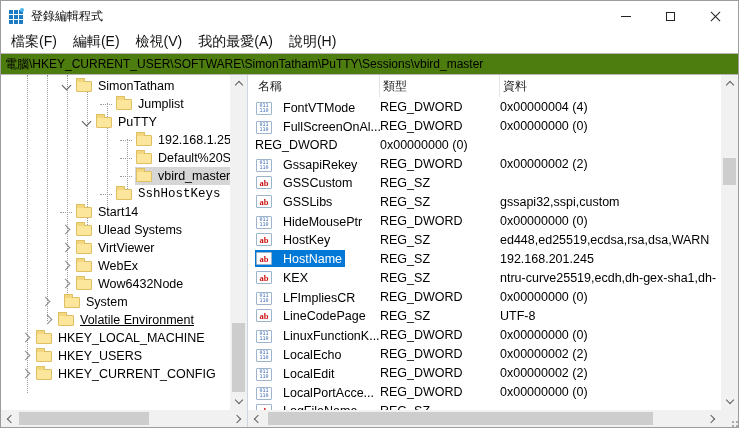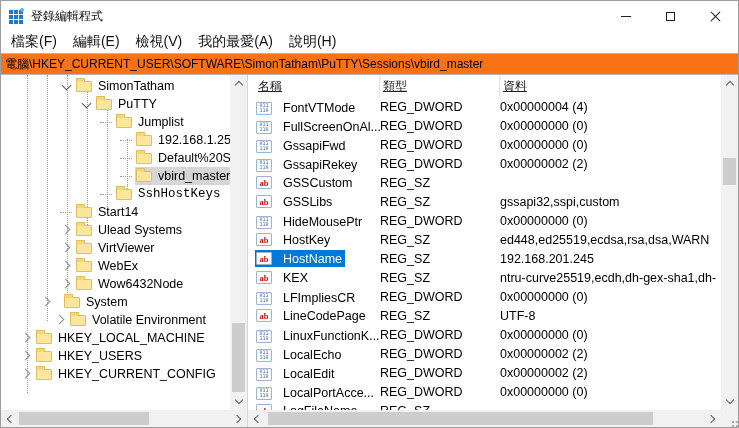--- a/index.html
+++ b/index.html
@@ -21,21 +21,21 @@
   .glyph-close { position:relative; width:11px; height:11px; display:block; }
   .glyph-close::before,.glyph-close::after { content:""; position:absolute; left:-1px; top:5px; width:13px; height:1px; background:#222; }
   .glyph-close::before { transform:rotate(45deg); }
   .glyph-close::after  { transform:rotate(-45deg); }
 
   
   .menubar { height:22px; display:flex; align-items:center; padding-left:2px; background:#fff; }
   .menu-item { padding:0 8px; font-size:14px; height:100%; display:flex; align-items:center; color:#111; }
 
   
-  .addressbar { height:22px; border-top:1px solid #b6b6b6; border-bottom:1px solid #b6b6b6; display:flex; align-items:center; background:#f97316; }
+  .addressbar { height:22px; border-top:1px solid #b6b6b6; border-bottom:1px solid #b6b6b6; display:flex; align-items:center; background:#4d7c0f; }
   .address-text { padding-left:4px; font-size:12px; white-space:nowrap; overflow:hidden; }
 
   
   .main { position:relative; display:flex; height:352px; }
 
   
   .tree-panel { position:relative; width:247px; flex:0 0 247px; border-right:1px solid #d0d6dd; background:#fff; }
   .tree-view { position:absolute; left:0; top:0; right:17px; bottom:17px; overflow:hidden; padding-top:2px; }
   .guide { position:absolute; width:0; border-left:1px dotted #9a9a9a; }
   .tree-row { position:relative; height:18px; display:flex; align-items:center; white-space:nowrap; }
@@ -46,21 +46,21 @@
   .node-cell { display:inline-flex; align-items:center; height:18px; padding:0 3px 0 1px; }
   .node-cell.sel { background:#d6d6d6; }
   .folder { position:relative; width:16px; height:11px; background:#fbe69b; border:1px solid #dfbf62; border-radius:1px; margin-right:6px; flex:0 0 16px; }
   .folder::before { content:""; position:absolute; left:-1px; top:-4px; width:7px; height:3px; background:#f3d77f; border:1px solid #dfbf62; border-bottom:none; border-radius:1px 1px 0 0; }
   .node-label { font-size:12.5px; }
 
   
   .list-panel { position:relative; flex:1; background:#fff; }
   .list-view { position:absolute; left:0; top:0; right:17px; bottom:17px; overflow:hidden; }
   .list-header { display:grid; grid-template-columns:125px 120px 1fr; height:22px; padding-left:7px; align-items:center; }
-  .hcell { height:100%; display:flex; align-items:center; padding-left:3px; border-right:1px solid #e4e4e4; font-size:12px; color:#222;text-decoration:underline; }
+  .hcell { height:100%; display:flex; align-items:center; padding-left:3px; border-right:1px solid #e4e4e4; font-size:12px; color:#222; }
   .hcell:last-child { border-right:none; }
   .list-row { display:grid; grid-template-columns:125px 120px 1fr; height:19px; padding-left:7px; align-items:center; white-space:nowrap; }
   .cell { overflow:hidden; font-size:12.5px; }
   .name-cell { display:inline-flex; align-items:center; max-width:125px; padding:0 3px 0 1px; height:17px; border-radius:0; }
   .name-cell.sel { background:#0078d7; color:#fff; }
   .vicon { flex:0 0 16px; width:16px; height:13px; margin-right:11px; border:1px solid #9db4cc; background:#fff; display:flex; align-items:center; justify-content:center; border-radius:1px; }
   .vicon.sz { color:#cc1111; font-size:8.5px; font-weight:bold; font-family:"Liberation Serif","DejaVu Serif",serif; }
   .vicon.dword { color:#3a69b4; font-family:"DejaVu Sans Mono","Liberation Mono",monospace; font-size:5px; line-height:5px; white-space:pre; text-align:center; }
 
   
@@ -137,34 +137,34 @@
         <div class="guide" style="left:106px; top:28px; height:106px;"></div>
         <div class="guide" style="left:126px; top:64px; height:52px;"></div>
         <div id="tree-root">
             <div class="tree-row" style="padding-left: 58px;">
     <span class="chev open"></span>
     <span class="node-cell">
       <span class="folder"></span>
       <span class="node-label">SimonTatham</span>
     </span>
   </div>
+            <div class="tree-row" style="padding-left: 98px;">
+    <span class="chev none"></span>
+    <span class="node-cell">
+      <span class="folder"></span>
+      <span class="node-label">Jumplist</span>
+    </span>
+  </div>
             <div class="tree-row" style="padding-left: 78px;">
     <span class="chev open"></span>
     <span class="node-cell">
       <span class="folder"></span>
       <span class="node-label">PuTTY</span>
     </span>
   </div>
-            <div class="tree-row" style="padding-left: 98px;">
-    <span class="chev none"></span>
-    <span class="node-cell">
-      <span class="folder"></span>
-      <span class="node-label">Jumplist</span>
-    </span>
-  </div>
             <div class="tree-row" style="padding-left: 118px;">
     <span class="chev none"></span>
     <span class="node-cell">
       <span class="folder"></span>
       <span class="node-label">192.168.1.254</span>
     </span>
   </div>
             <div class="tree-row" style="padding-left: 118px;">
     <span class="chev none"></span>
     <span class="node-cell">
@@ -221,21 +221,21 @@
       <span class="node-label">Wow6432Node</span>
     </span>
   </div>
             <div class="tree-row" style="padding-left: 38px; gap: 8px;">
     <span class="chev closed"></span>
     <span class="node-cell">
       <span class="folder"></span>
       <span class="node-label">System</span>
     </span>
   </div>
-            <div class="tree-row" style="padding-left: 52px;">
+            <div class="tree-row" style="padding-left: 40px; text-decoration: underline;">
     <span class="chev closed"></span>
     <span class="node-cell">
       <span class="folder"></span>
       <span class="node-label">Volatile Environment</span>
     </span>
   </div>
             <div class="tree-row" style="padding-left: 18px;">
     <span class="chev closed"></span>
     <span class="node-cell">
       <span class="folder"></span>
@@ -298,25 +298,20 @@
             <div class="list-row">
     <div class="cell"><span class="name-cell">
       <span class="vicon dword">011
 110</span>
       <span class="vname">FullScreenOnAl...</span>
     </span></div>
     <div class="cell vtype">REG_DWORD</div>
     <div class="cell vdata">0x00000000 (0)</div>
   </div>
             <div class="list-row">
-    <div class="cell"><span class="name-cell">
-      <span class="vicon dword">011
-110</span>
-      <span class="vname">GssapiFwd</span>
-    </span></div>
     <div class="cell vtype">REG_DWORD</div>
     <div class="cell vdata">0x00000000 (0)</div>
   </div>
             <div class="list-row">
     <div class="cell"><span class="name-cell">
       <span class="vicon dword">011
 110</span>
       <span class="vname">GssapiRekey</span>
     </span></div>
     <div class="cell vtype">REG_DWORD</div>

